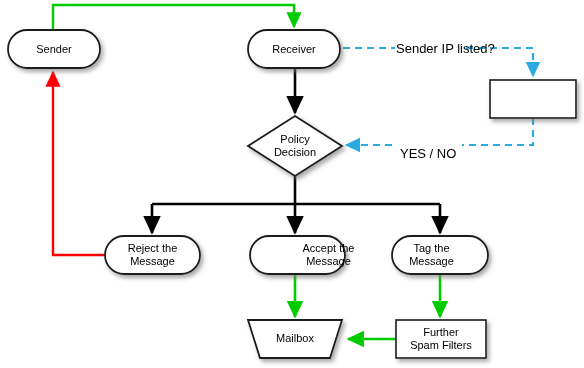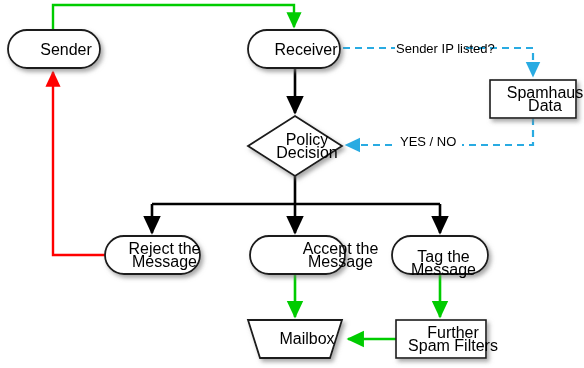--- a/index.html
+++ b/index.html
@@ -24,26 +24,25 @@
     width: 584px;
     height: 368px;
   }
   .node-label {
     position: absolute;
     display: flex;
     align-items: center;
     justify-content: center;
     text-align: center;
     font-family: "Liberation Sans", sans-serif;
-    font-size: 16px;
+    font-size: 11px;
     line-height: 13px;
     color: #000000;
     pointer-events: none;
     white-space: pre-line;
-    padding-left: 12px;
   }
   .edge-label {
     position: absolute;
     font-family: "Liberation Sans", sans-serif;
     font-size: 13px;
     color: #000000;
     white-space: nowrap;
   }
 </style>
 </head>
@@ -146,37 +145,35 @@
 
     <g filter="url(#softshadow)">
       <rect x="396" y="320" width="90" height="38" fill="#ffffff" stroke="#1a1a1a" stroke-width="1.6"></rect>
     </g>
   </svg>
 
   <div class="node-label" style="left:8px;  top:30px;  width:92px;  height:38px;">Sender</div>
 
   <div class="node-label" style="left:248px; top:30px;  width:92px;  height:38px;">Receiver</div>
 
-  <div class="node-label" style="left:490px; top:80px;  width:86px;  height:38px;">Spamhaus
-Data</div>
 
   <div class="node-label" style="left:248px; top:116px; width:94px;  height:60px;">Policy
 Decision</div>
 
   <div class="node-label" style="left:105px; top:236px; width:95px;  height:38px;">Reject the
 Message</div>
 
   <div class="node-label" style="left:250px; top:236px; width:95px;  height:38px;margin-left:31px;">Accept the
 Message</div>
 
-  <div class="node-label" style="left:392px; top:236px; width:79px;  height:38px;margin-top:8px;">Tag the
+  <div class="node-label" style="left:392px; top:236px; width:79px;  height:38px;">Tag the
 Message</div>
 
   <div class="node-label" style="left:248px; top:320px; width:94px;  height:36px;">Mailbox</div>
 
   <div class="node-label" style="left:396px; top:320px; width:90px;  height:38px;border-radius:18px;">Further
 Spam Filters</div>
 
   <div class="edge-label" style="left:396px; top:41px;">Sender IP listed?</div>
 
-  <div class="edge-label" style="left:400px; top:134px;">YES / NO</div>
+  <div class="edge-label" style="left:400px; top:146px;">YES / NO</div>
 
 </div>
 
 </body></html>

